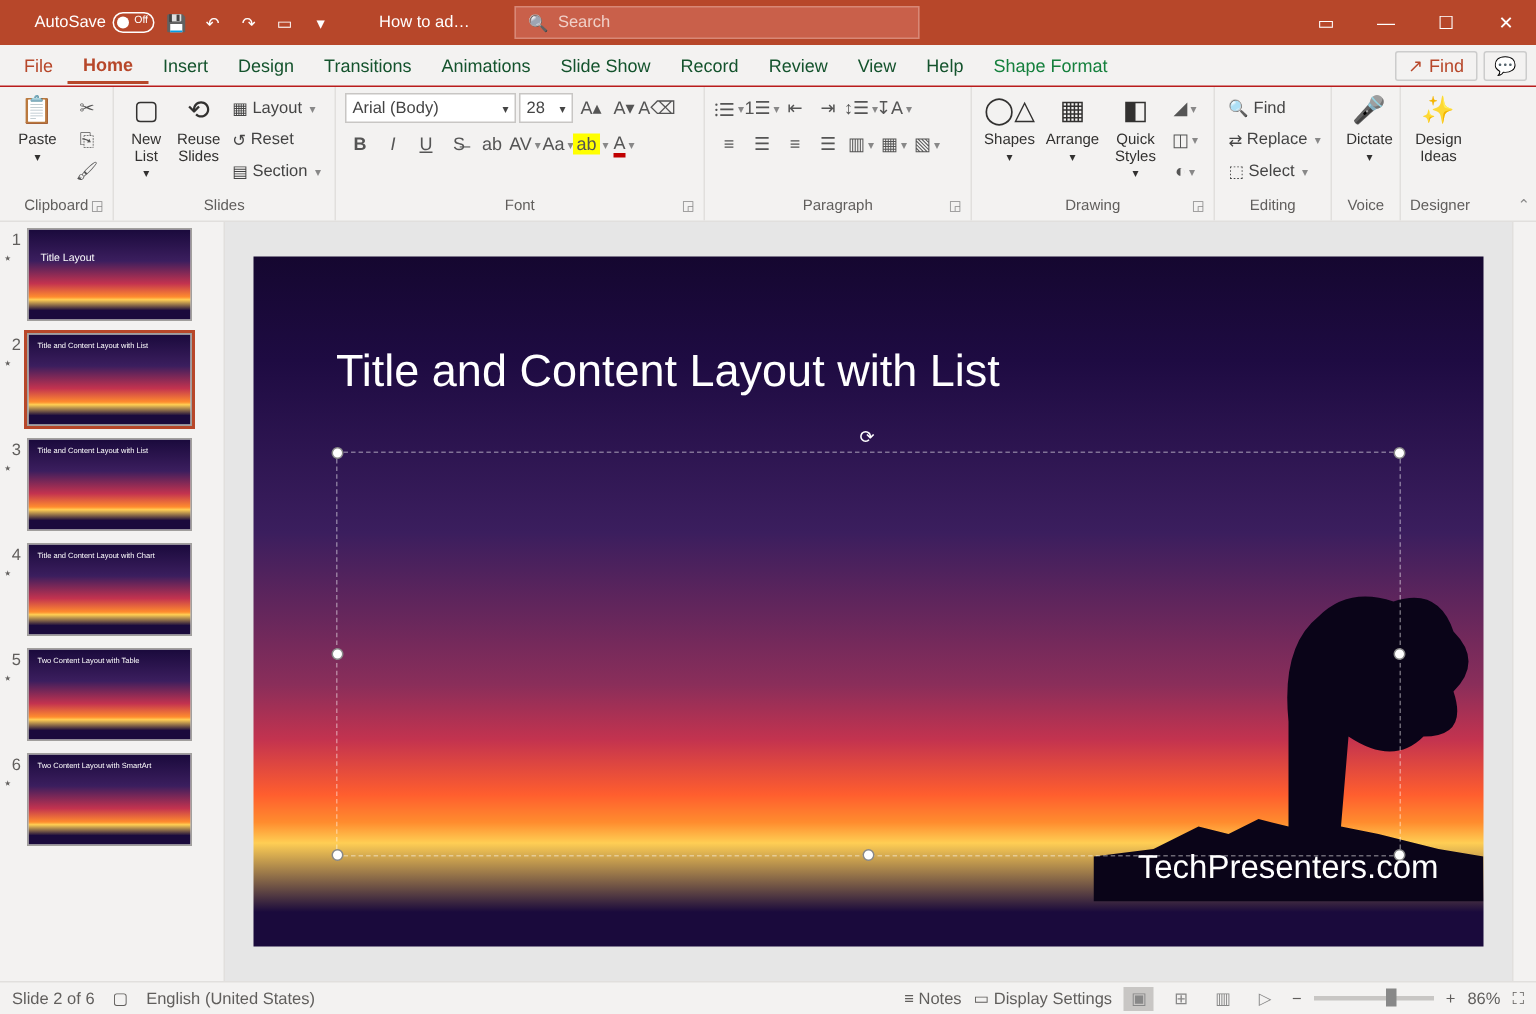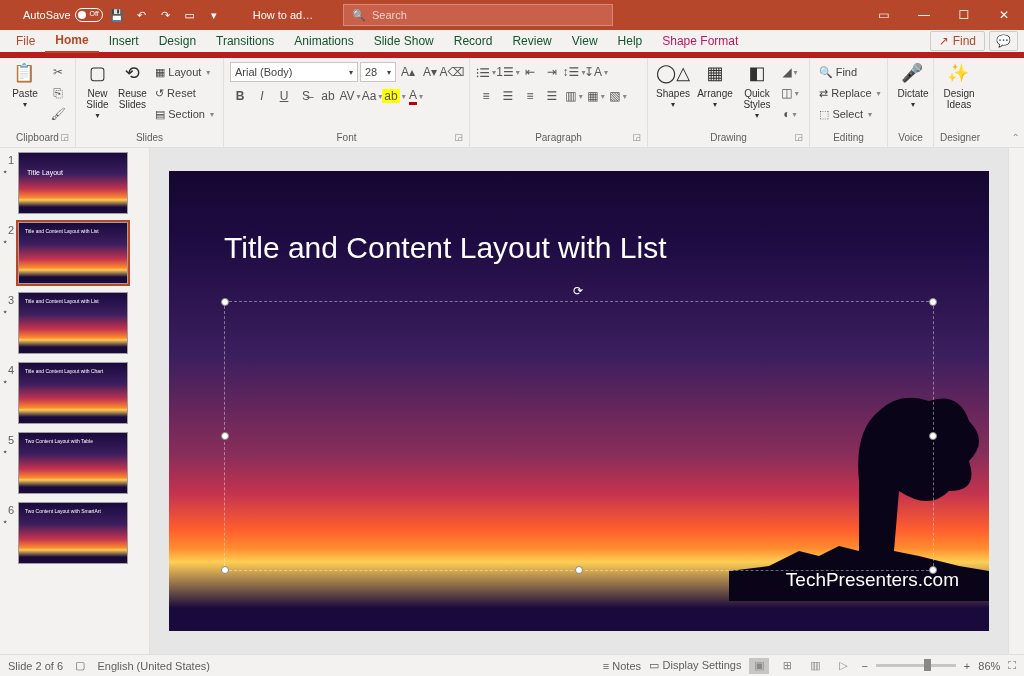--- a/index.html
+++ b/index.html
@@ -11,42 +11,42 @@
 .autosave { display: flex; align-items: center; gap: 4px; margin-left: 15px; }
 .autosave-toggle { width: 28px; height: 14px; border: 1px solid #fff; border-radius: 8px; position: relative; }
 .autosave-toggle::after { content: ""; position: absolute; width: 8px; height: 8px; background: #fff; border-radius: 50%; left: 2px; top: 2px; }
 .qat-icon { width: 18px; height: 18px; display: flex; align-items: center; justify-content: center; }
 .titlebar .doc-title { margin-left: 30px; }
 .titlebar .search { margin-left: 30px; width: 270px; height: 22px; background: #c9604a; border: 1px solid #d88876; display: flex; align-items: center; padding: 0 8px; color: #f0d0c8; }
 .titlebar .right { margin-left: auto; display: flex; }
 .win-btn { width: 40px; height: 30px; display: flex; align-items: center; justify-content: center; font-size: 12px; }
 
 
-.menubar { height: 28px; background: #f3f2f1; border-bottom: 6px solid #b91c1c; display: flex; align-items: center; padding: 0 6px; gap: 0; }
+.menubar { height: 28px; background: #f3f2f1; border-bottom: 1px solid #b91c1c; display: flex; align-items: center; padding: 0 6px; gap: 0; }
 .menu-item { padding: 4px 10px; font-size: 12px; color: #14532d; }
 .menu-item.file { color: #b7472a; font-weight: 400; }
 .menu-item.active { border-bottom: 2px solid #b7472a; color: #b7472a; font-weight: 600; }
-.menu-item.shape-fmt { color: #be185d; }
+.menu-item.shape-fmt { color: #15803d; }
 .menubar .right-tools { margin-left: auto; display: flex; align-items: center; gap: 4px; }
 .share-btn { border: 1px solid #ccc; padding: 2px 8px; border-radius: 2px; color: #b7472a; display: flex; align-items: center; gap: 4px; }
 .comment-btn { border: 1px solid #ccc; padding: 2px 6px; border-radius: 2px; color: #b7472a; }
 
 
 .ribbon { height: 90px; background: #f3f2f1; border-bottom: 1px solid #e1dfdd; display: flex; position: relative; }
 .ribbon-group { border-right: 1px solid #e1dfdd; padding: 4px 6px 2px 6px; display: flex; flex-direction: column; justify-content: space-between; }
 .ribbon-group .label { text-align: center; font-size: 10px; color: #605e5c; padding-bottom: 2px; position: relative; }
 .ribbon-group .label .launcher { position: absolute; right: 0; top: 0; font-size: 9px; color: #888; }
 .ribbon-controls { display: flex; gap: 4px; align-items: flex-start; }
 .big-btn { display: flex; flex-direction: column; align-items: center; width: 38px; font-size: 10px; color: #323130; text-align: center; line-height: 1.1; gap: 2px; }
 .big-btn .ic { width: 24px; height: 24px; display: flex; align-items: center; justify-content: center; font-size: 18px; }
 .small-row { display: flex; gap: 2px; align-items: center; }
 .small-btn { width: 20px; height: 20px; display: flex; align-items: center; justify-content: center; font-size: 12px; color: #555; }
 .stack { display: flex; flex-direction: column; gap: 1px; }
 .stack-item { display: flex; align-items: center; gap: 3px; font-size: 11px; height: 20px; padding: 0 3px; color: #444; }
-.font-select { width: 128px; height: 20px; border: 1px solid #c8c6c4; background: #fff; padding: 0 4px; font-size: 11px; display: flex; align-items: center; justify-content: space-between; }
+.font-select { width: 114px; height: 20px; border: 1px solid #c8c6c4; background: #fff; padding: 0 4px; font-size: 11px; display: flex; align-items: center; justify-content: space-between; }
 .font-size { width: 36px; height: 20px; border: 1px solid #c8c6c4; background: #fff; padding: 0 4px; font-size: 11px; display: flex; align-items: center; justify-content: space-between; }
 .dropdown-arrow::after { content: "▾"; font-size: 8px; color: #888; margin-left: 2px; }
 .collapse-ribbon { position: absolute; right: 4px; bottom: 4px; font-size: 10px; color: #888; }
 
 
 .main { display: flex; height: 506px; }
 .thumb-panel { width: 150px; background: #f3f2f1; border-right: 1px solid #e1dfdd; overflow-y: auto; padding: 4px 2px; }
 .thumb-item { display: flex; align-items: flex-start; gap: 4px; margin-bottom: 8px; }
 .thumb-num { width: 12px; text-align: right; font-size: 11px; color: #605e5c; padding-top: 2px; }
 .thumb-star { font-size: 10px; color: #605e5c; }
@@ -54,21 +54,21 @@
 .thumb-slide.selected { outline: 2px solid #b7472a; outline-offset: 0; }
 .thumb-text { position: absolute; color: #fff; font-size: 5px; line-height: 1.1; }
 
 .editor { flex: 1; background: #e6e6e6; display: flex; align-items: center; justify-content: center; position: relative; }
 .slide-canvas { width: 820px; height: 460px; background: linear-gradient(180deg, #150730 0%, #1e0b42 15%, #3b1e5e 40%, #8a2e5a 62%, #c3334f 70%, #ff5e2e 78%, #ff8c2e 82%, #ffce54 85%, #1a0a3c 95%); position: relative; overflow: hidden; }
 .tree-silh { position: absolute; right: 0; bottom: 30px; width: 260px; height: 230px; }
 .slide-title { position: absolute; top: 60px; left: 55px; color: #fff; font-size: 30px; font-weight: 400; }
 .slide-body { position: absolute; top: 130px; left: 55px; right: 55px; bottom: 60px; border: 1px dashed rgba(255,255,255,0.4); color: #fff; font-size: 20px; padding: 4px 10px; }
 .handle { position: absolute; width: 8px; height: 8px; background: #fff; border: 1px solid #888; border-radius: 50%; }
 .rot-handle { position: absolute; width: 12px; height: 12px; left: 50%; top: -18px; transform: translateX(-50%); color: #fff; font-size: 12px; }
-.watermark { position: absolute; right: 30px; bottom: 40px; color: #fff; font-size: 19px; }
+.watermark { position: absolute; right: 30px; bottom: 40px; color: #fff; font-size: 22px; }
 
 .vscroll { width: 16px; background: #f3f2f1; border-left: 1px solid #e1dfdd; }
 
 
 .statusbar { height: 22px; background: #f3f2f1; border-top: 1px solid #e1dfdd; display: flex; align-items: center; padding: 0 8px; font-size: 11px; color: #605e5c; gap: 12px; }
 .statusbar .right { margin-left: auto; display: flex; align-items: center; gap: 8px; }
 .view-btn { width: 20px; height: 16px; display: flex; align-items: center; justify-content: center; font-size: 11px; color: #888; }
 .zoom-slider { width: 80px; height: 3px; background: #c8c6c4; position: relative; }
 .zoom-slider::after { content: ""; position: absolute; width: 7px; height: 12px; background: #888; left: 60%; top: -5px; }
 </style>
@@ -140,21 +140,21 @@
       </div>
     </div>
     <div class="label"><span>Clipboard</span><span class="launcher">◲</span></div>
   </div>
 
   <div class="ribbon-group" style="width:148px;">
     <div class="ribbon-controls">
       <div class="big-btn">
         <div class="ic">▢</div>
         <span style="white-space:pre-line;">New
-Slide</span>
+List</span>
           <span style="font-size:8px;">▾</span>
       </div>
       <div class="big-btn">
         <div class="ic">⟲</div>
         <span style="white-space:pre-line;">Reuse
 Slides</span>
       </div>
       <div class="stack">
         <div class="stack-item dropdown-arrow">
             <span>▦</span>

